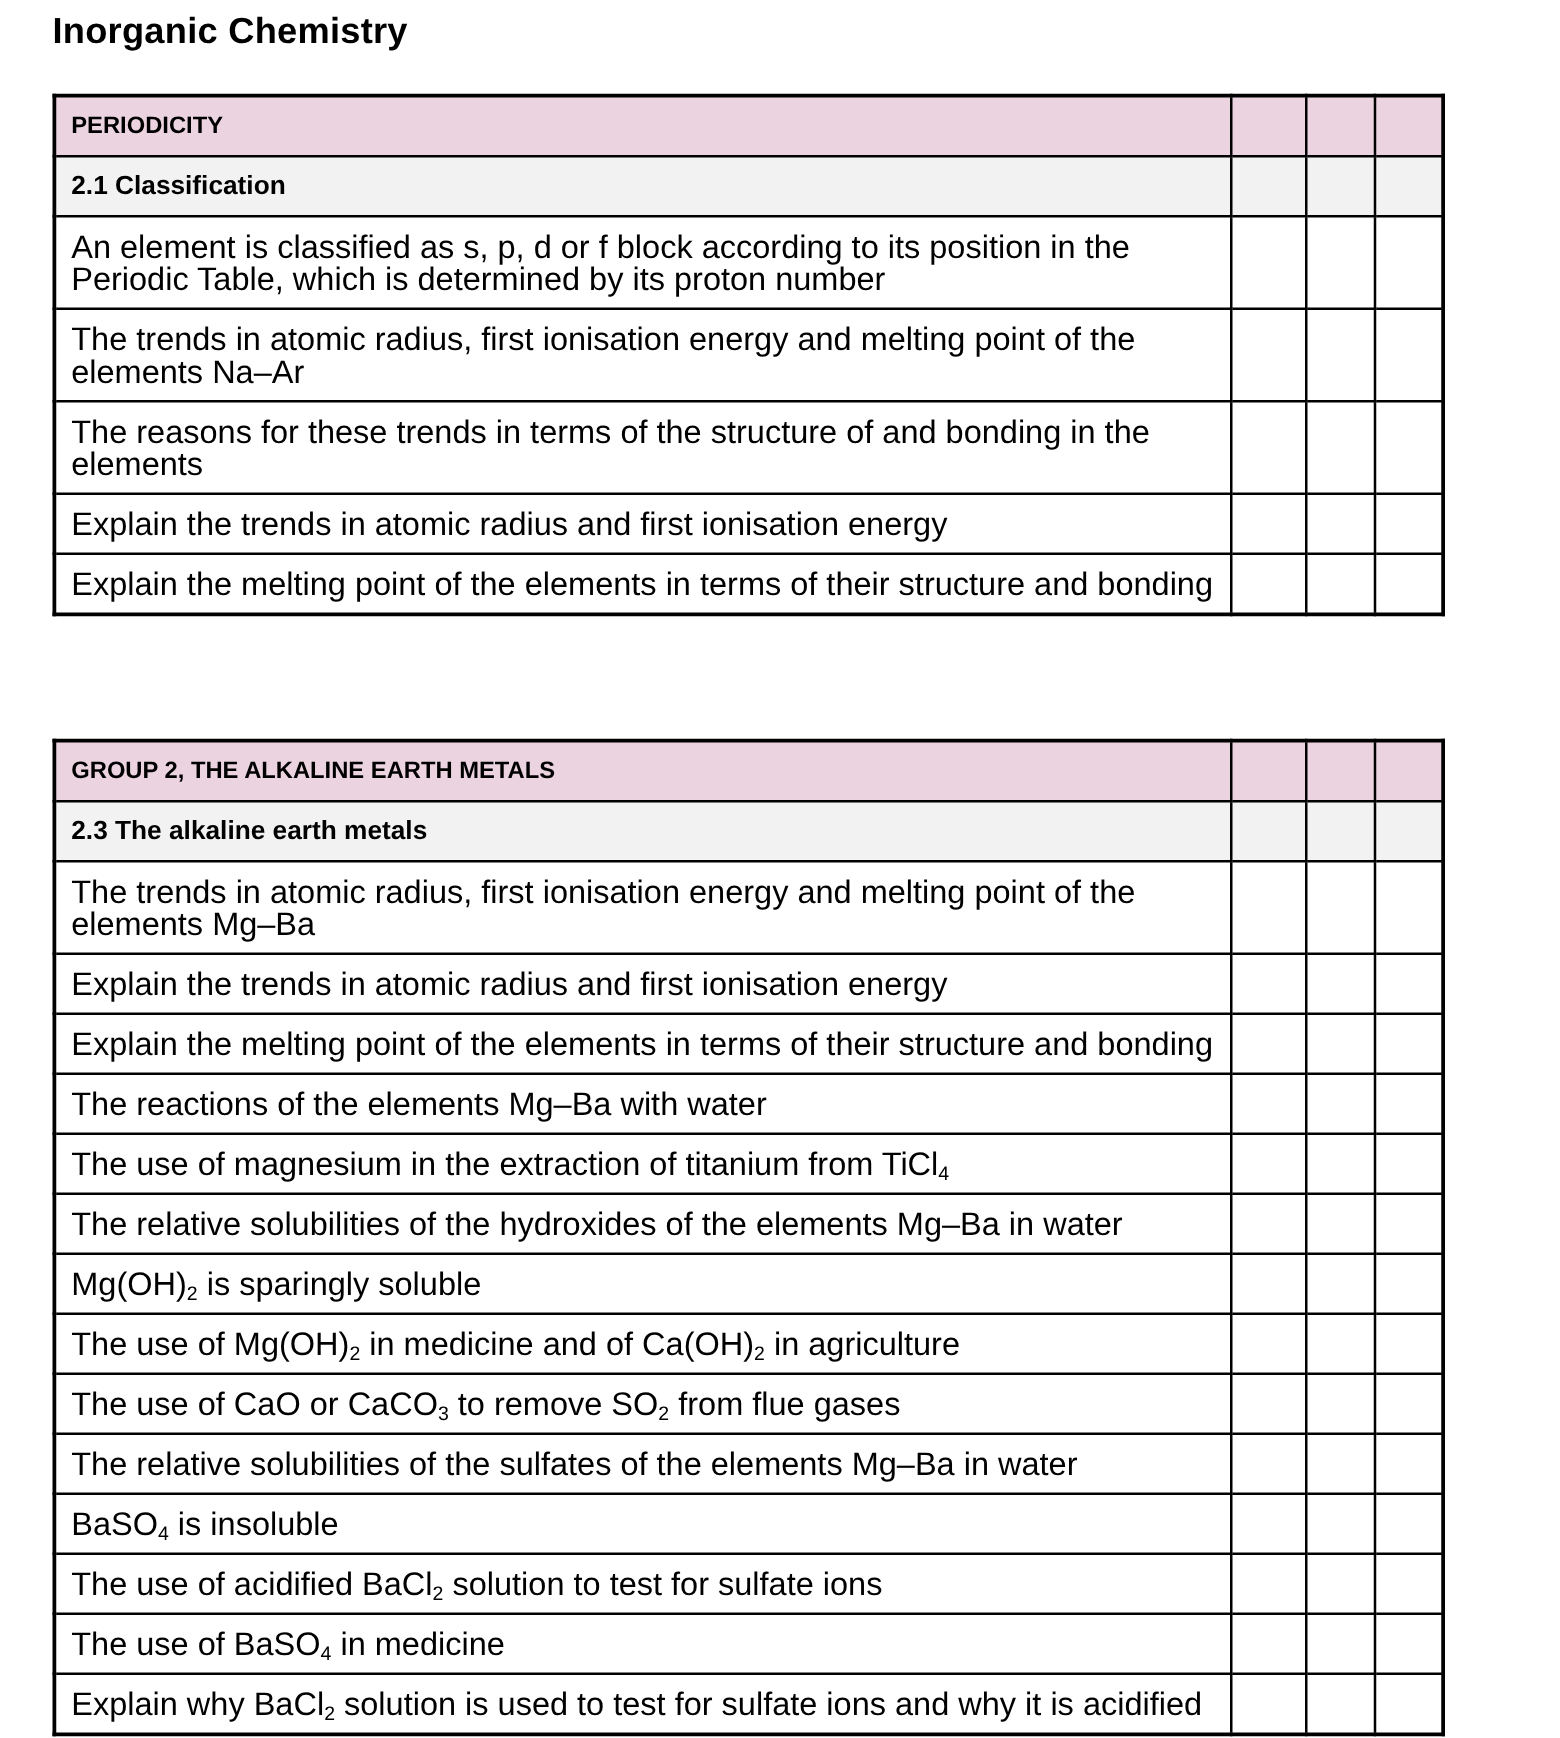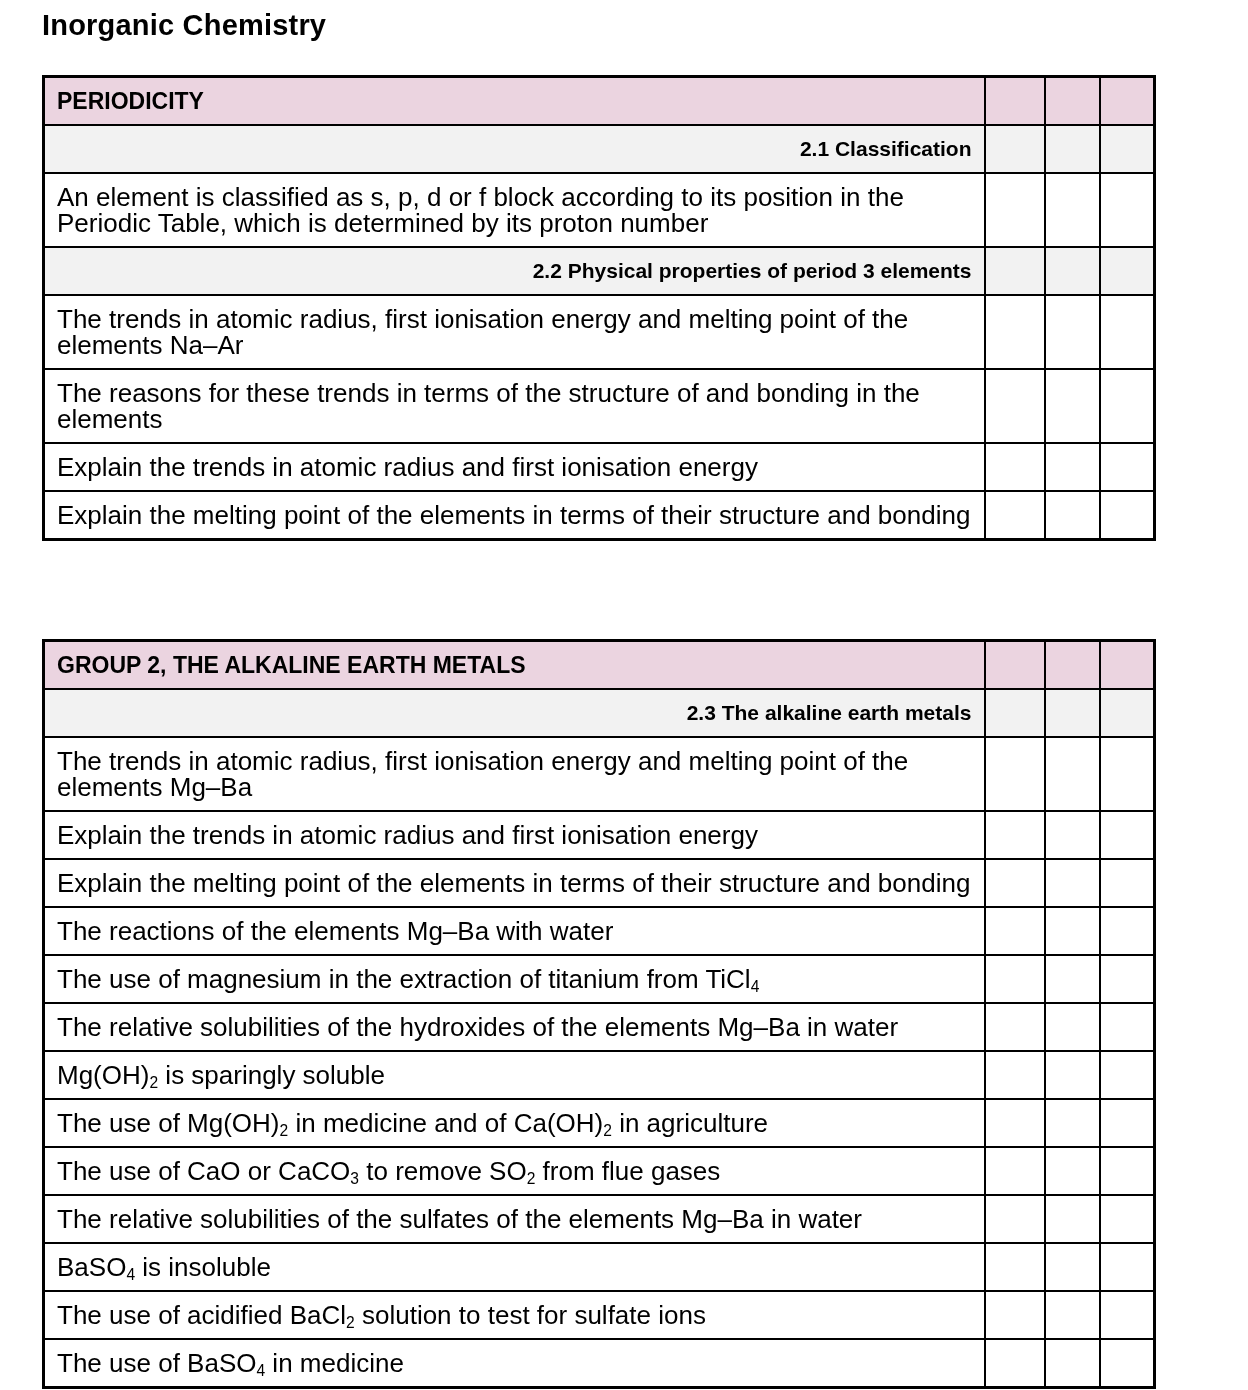--- a/index.html
+++ b/index.html
@@ -45,27 +45,26 @@
     vertical-align:middle;
   }
   td.text-cell{
     padding:10px 12px;
     font-size:26px;
     line-height:26px;
   }
   td.header-cell{
     background:var(--header-bg);
     font-weight:bold;
-    font-size:23px;
+    font-size:19px;
   }
   td.subheader-cell{
     background:var(--subheader-bg);
     font-weight:bold;
     font-size:21px;
-    text-align:right;
   }
   td.check-cell{background:inherit;}
   tr.section-header-row{background:var(--header-bg);}
   tr.subheader-row{background:var(--subheader-bg);}
   tr.item-row{background:var(--row-bg);}
   sub{
     font-size:0.6em;
     line-height:0;
     vertical-align:baseline;
     position:relative;
@@ -97,26 +96,20 @@
             <td class="check-cell"></td>
             <td class="check-cell"></td>
             <td class="check-cell"></td>
           </tr>
           <tr class="item-row">
             <td class="text-cell">An element is classified as s, p, d or f block according to its position in the Periodic Table, which is determined by its proton number</td>
             <td class="check-cell"></td>
             <td class="check-cell"></td>
             <td class="check-cell"></td>
           </tr>
-          <tr class="subheader-row">
-            <td class="text-cell subheader-cell">2.2 Physical properties of period 3 elements</td>
-            <td class="check-cell"></td>
-            <td class="check-cell"></td>
-            <td class="check-cell"></td>
-          </tr>
           <tr class="item-row">
             <td class="text-cell">The trends in atomic radius, first ionisation energy and melting point of the elements Na–Ar</td>
             <td class="check-cell"></td>
             <td class="check-cell"></td>
             <td class="check-cell"></td>
           </tr>
           <tr class="item-row">
             <td class="text-cell">The reasons for these trends in terms of the structure of and bonding in the elements</td>
             <td class="check-cell"></td>
             <td class="check-cell"></td>
@@ -227,16 +220,22 @@
             <td class="check-cell"></td>
             <td class="check-cell"></td>
             <td class="check-cell"></td>
           </tr>
           <tr class="item-row">
             <td class="text-cell">The use of BaSO<sub>4</sub> in medicine</td>
             <td class="check-cell"></td>
             <td class="check-cell"></td>
             <td class="check-cell"></td>
           </tr>
+          <tr class="item-row">
+            <td class="text-cell">Explain why BaCl<sub>2</sub> solution is used to test for sulfate ions and why it is acidified</td>
+            <td class="check-cell"></td>
+            <td class="check-cell"></td>
+            <td class="check-cell"></td>
+          </tr>
         </tbody>
       </table>
     </div>
 </div>
 
 </body></html>

